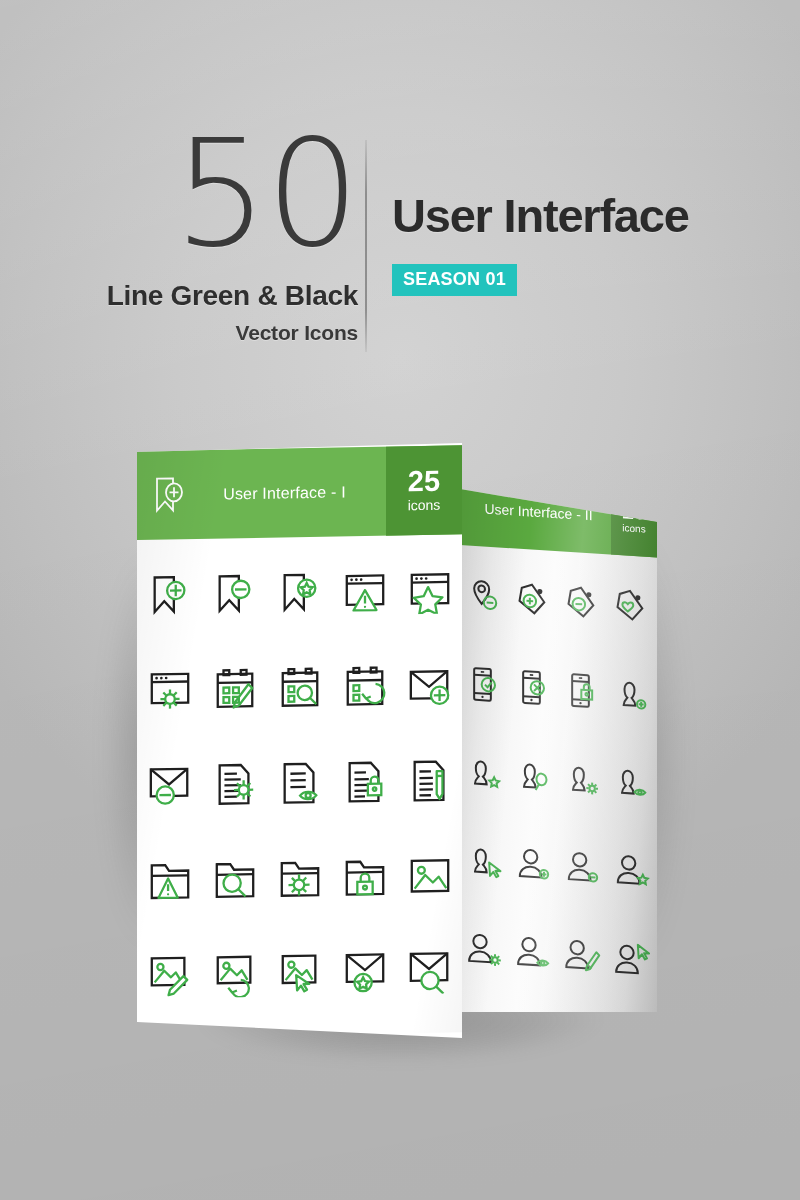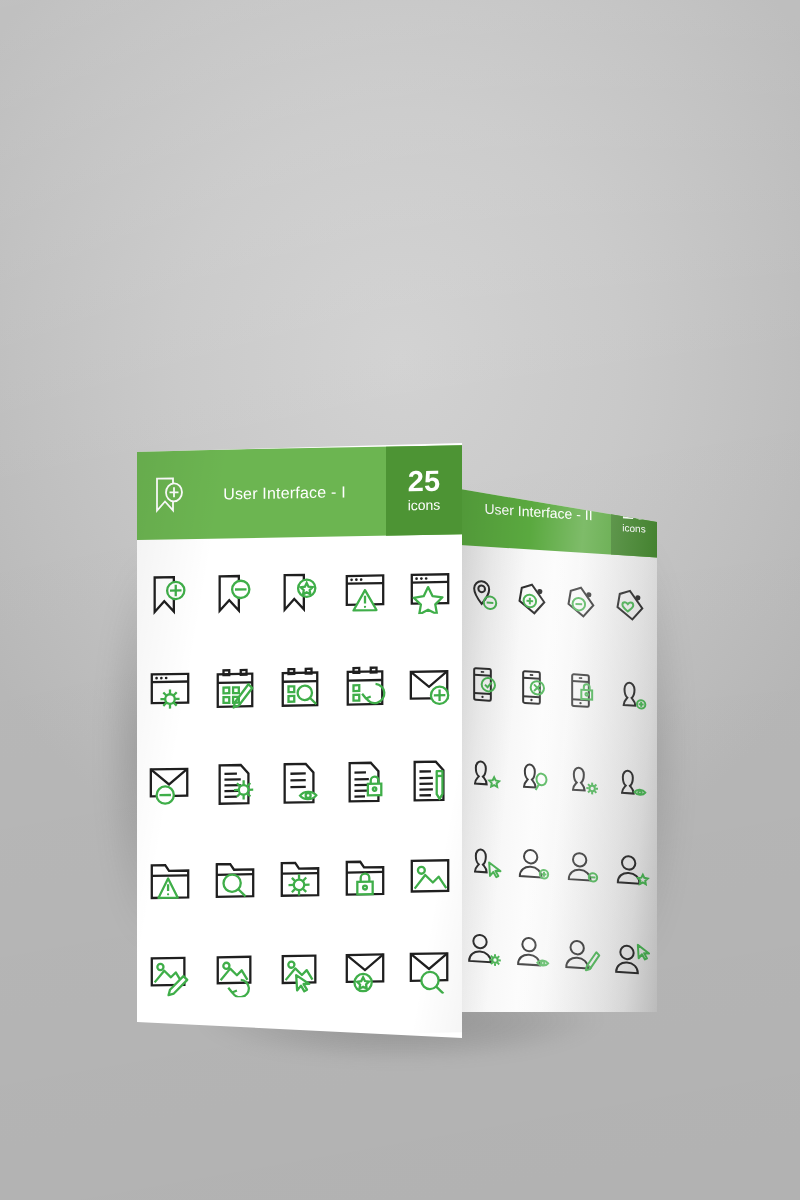--- a/index.html
+++ b/index.html
@@ -158,20 +158,32 @@
     pointer-events:none;
   }
 </style>
 </head>
 <body>
 
 <div class="stage">
   <div class="bg"></div>
   <div class="bg2"></div>
 
+  <div class="header">
+    <div class="hdr-left">
+      <span class="big-num">50</span>
+      <span class="sub1">Line Green &amp; Black</span>
+      <span class="sub2">Vector Icons</span>
+    </div>
+    <div class="divider"></div>
+    <div class="hdr-right">
+      <div class="title">User Interface</div>
+      <span class="season">SEASON 01</span>
+    </div>
+  </div>
 
   <div class="box">
     <div class="shadow-left"></div>
     <div class="shadow-right"></div>
     <div class="shadow-floor"></div>
 
     <div class="face-side">
       <div class="sf-inner">
         <div class="side-hdr">
           <span class="lbl">User Interface - II</span>

